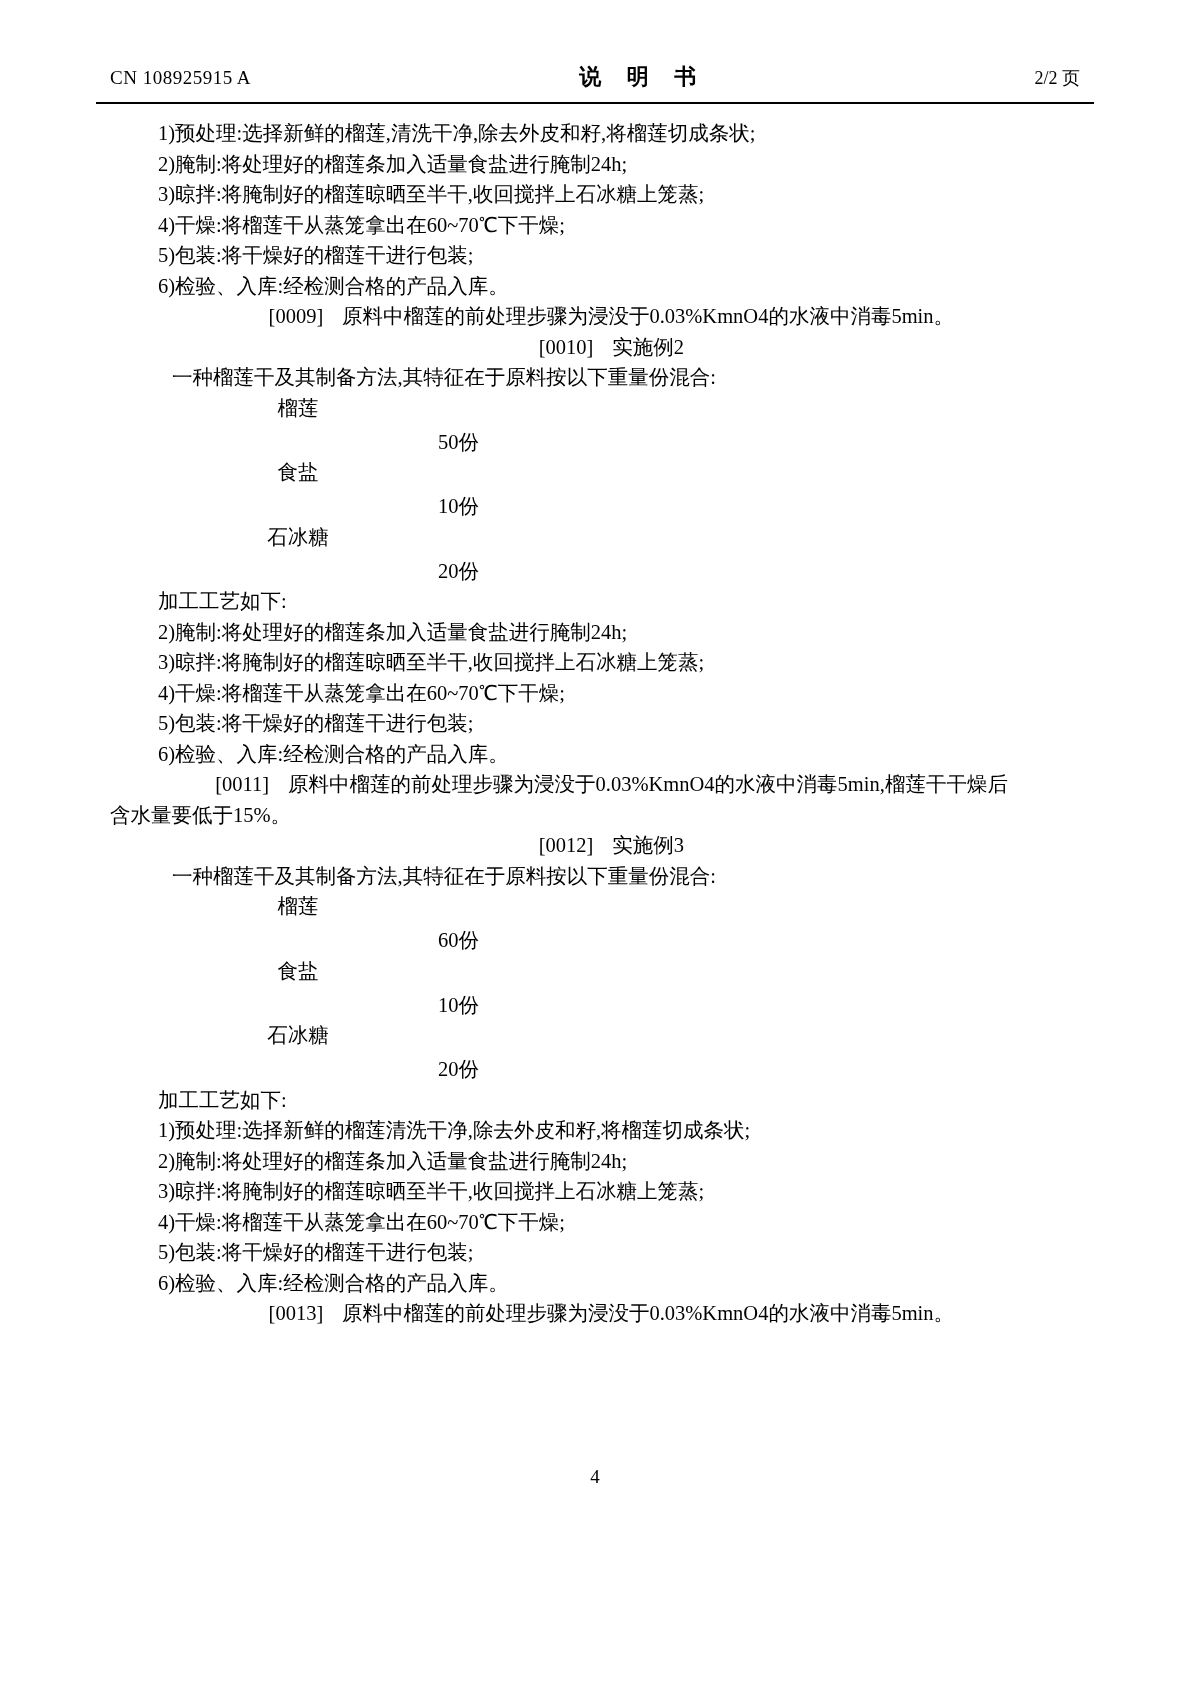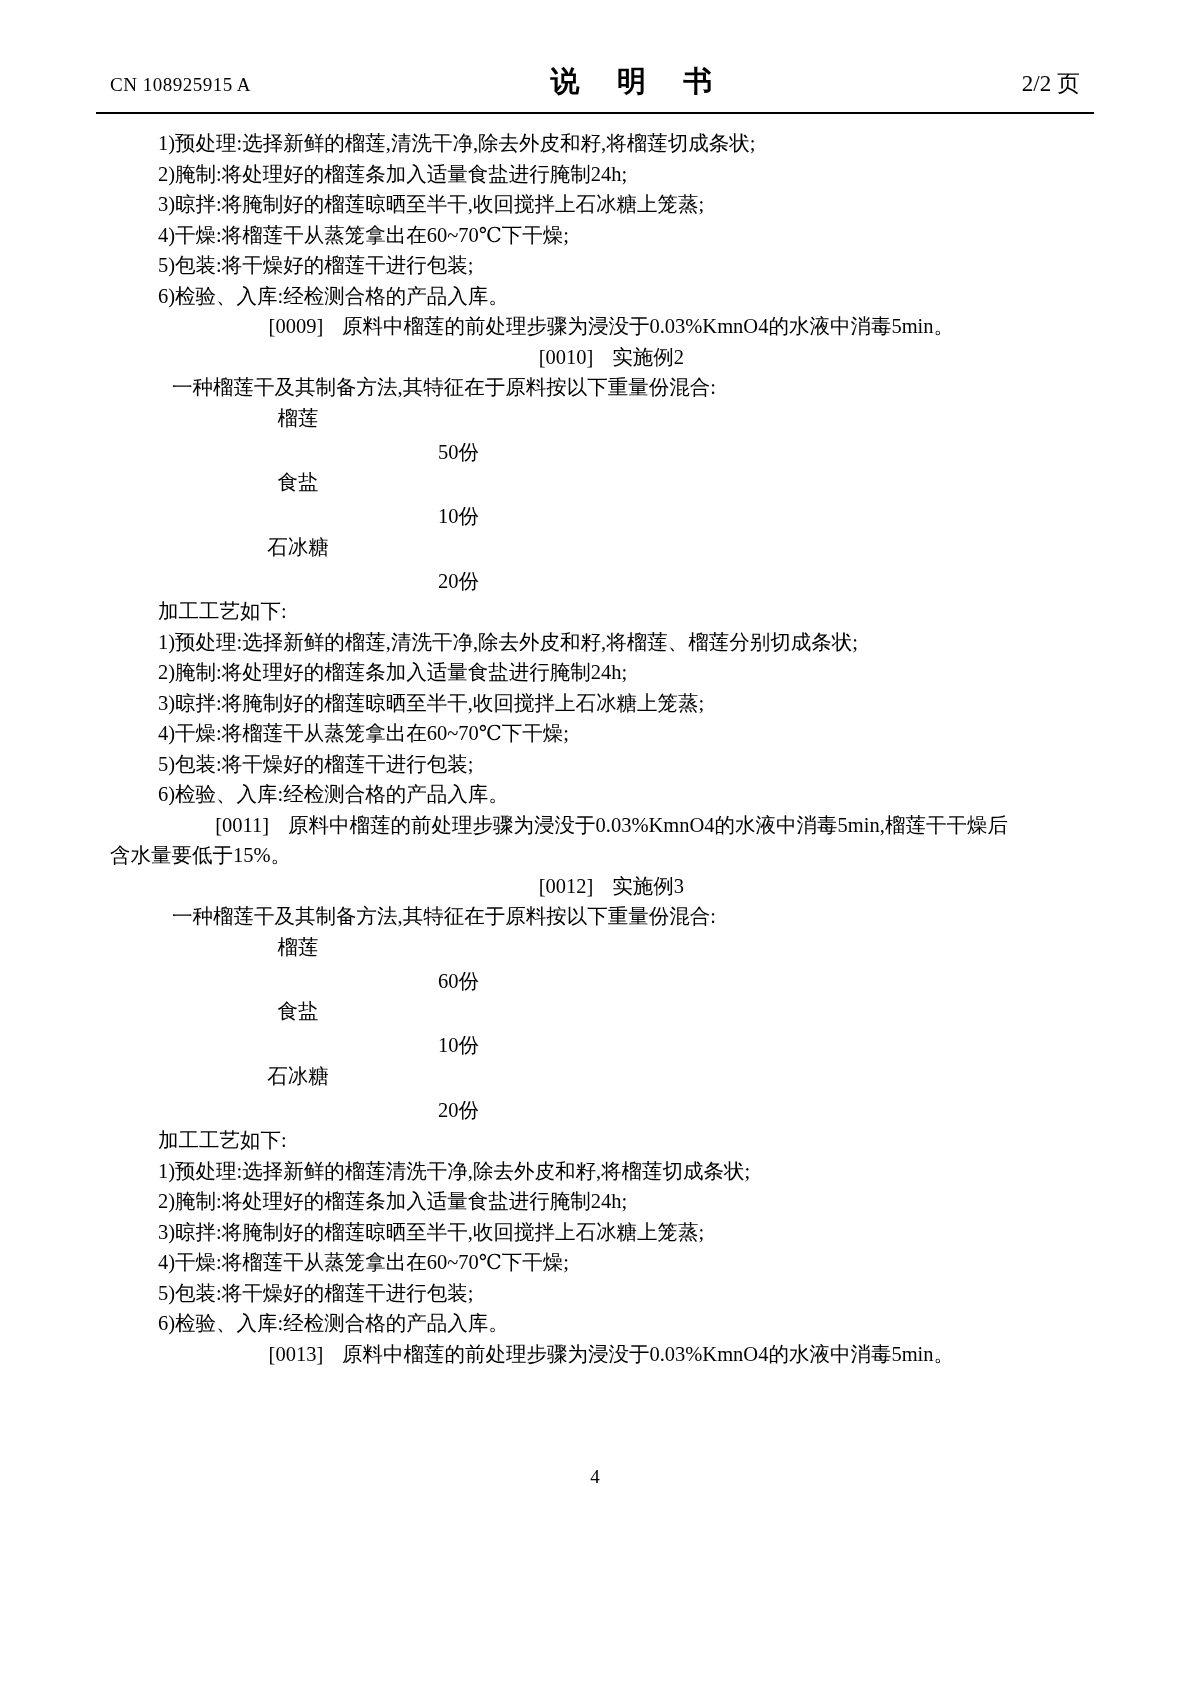--- a/index.html
+++ b/index.html
@@ -28,35 +28,35 @@
     justify-content: space-between;
     padding: 0 14px 10px 14px;
     border-bottom: 2px solid #000;
   }
   .hdr-left {
     font-size: 19px;
     letter-spacing: 0.5px;
     white-space: nowrap;
   }
   .hdr-center {
-    font-size: 29px;
+    font-size: 22px;
     letter-spacing: 10px;
     font-weight: 600;
     text-align: center;
     flex: 1;
-    font-family: Liberation Mono, monospace;
   }
   .hdr-right {
-    font-size: 23px;
+    font-size: 18px;
     white-space: nowrap;
   }
   .body-area {
     padding-top: 14px;
     font-size: 20.5px;
     line-height: 1.0;
+    font-family: Liberation Serif, serif;
   }
   .line {
     margin: 0 0 0 0;
     padding: 5px 0 5px 0;
     white-space: pre-wrap;
     word-break: break-all;
   }
   .indent-step {       
     padding-left: 62px;
   }
@@ -132,21 +132,20 @@
         <span class="ing-name">食盐</span>
         <span class="ing-amt">10份</span>
       </div>
     <div class="ing-row">
         <span class="ing-name">石冰糖</span>
         <span class="ing-amt">20份</span>
       </div>
 
     <div class="line indent-step">加工工艺如下:</div>
 
-    <div class="line indent-step">1)预处理:选择新鲜的榴莲,清洗干净,除去外皮和籽,将榴莲、榴莲分别切成条状;</div>
     <div class="line indent-step">2)腌制:将处理好的榴莲条加入适量食盐进行腌制24h;</div>
     <div class="line indent-step">3)晾拌:将腌制好的榴莲晾晒至半干,收回搅拌上石冰糖上笼蒸;</div>
     <div class="line indent-step">4)干燥:将榴莲干从蒸笼拿出在60~70℃下干燥;</div>
     <div class="line indent-step">5)包装:将干燥好的榴莲干进行包装;</div>
     <div class="line indent-step">6)检验、入库:经检测合格的产品入库。</div>
 
     <div class="line indent-para"><span class="para-num">[0011]</span><span>原料中榴莲的前处理步骤为浸没于0.03%KmnO4的水液中消毒5min,榴莲干干燥后</span></div>
     <div class="line cont-line">含水量要低于15%。</div>
 
     <div class="line indent-para"><span class="para-num">[0012]</span><span>实施例3</span></div>

